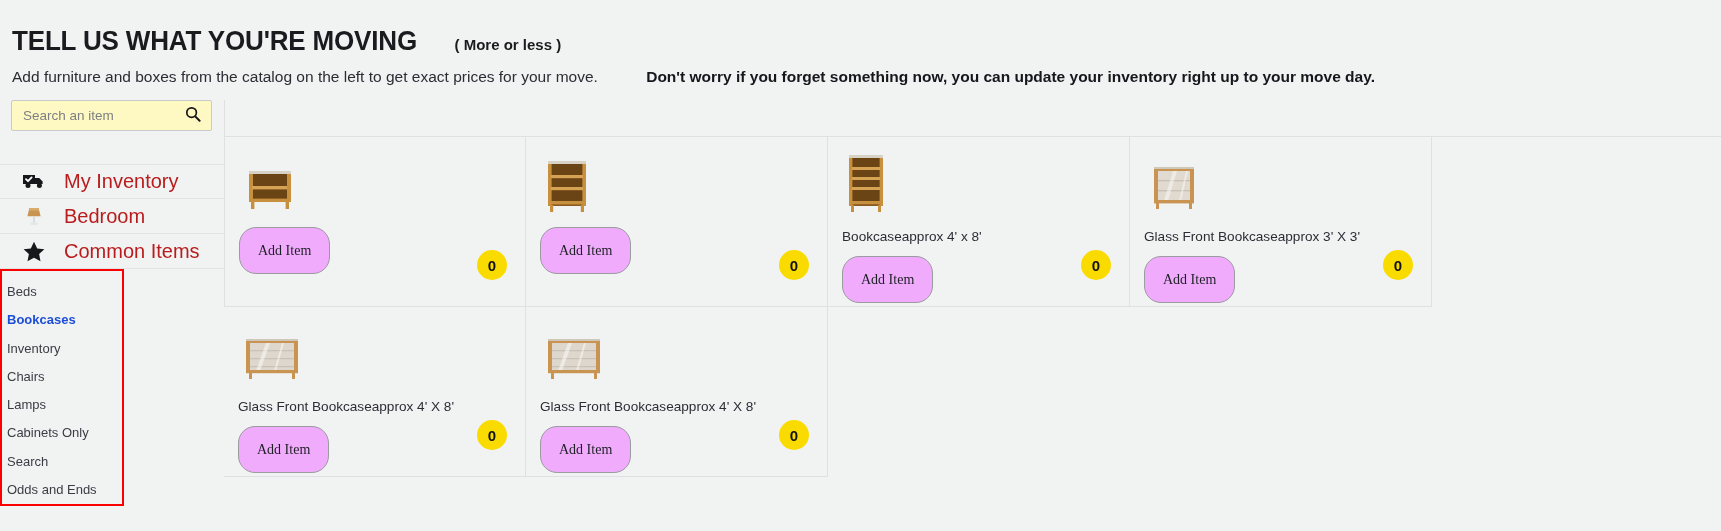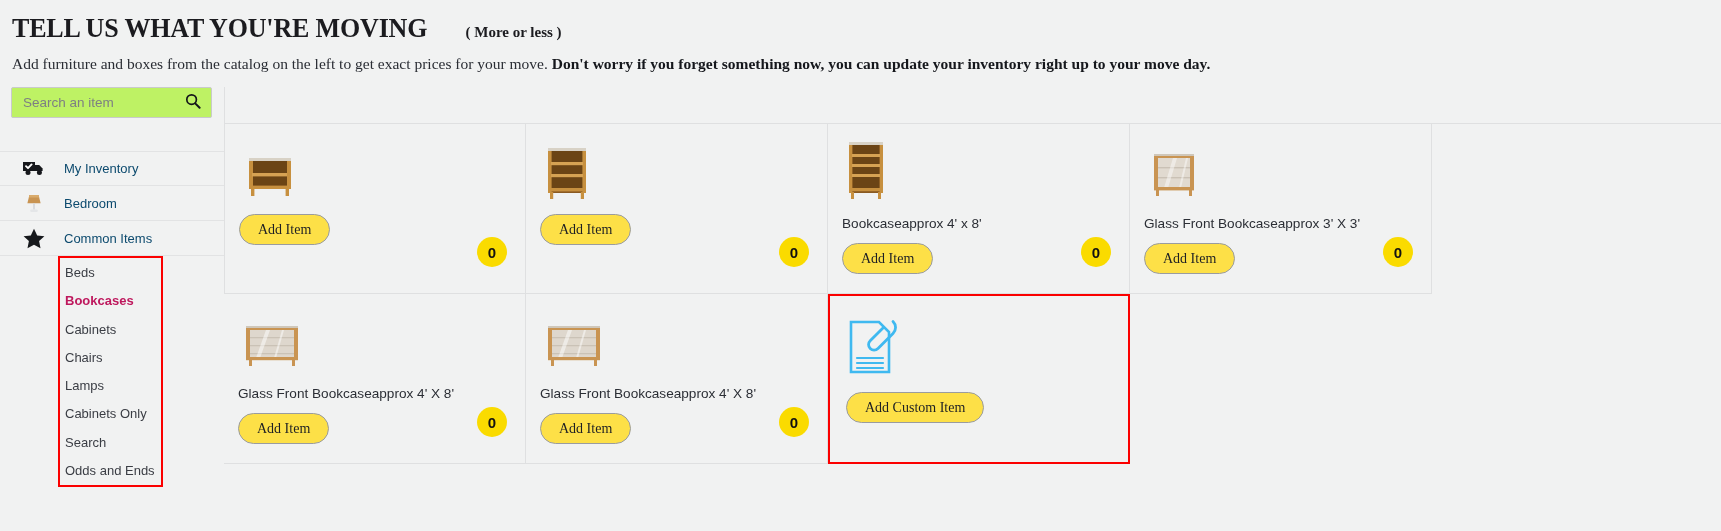--- a/index.html
+++ b/index.html
@@ -6,85 +6,85 @@
   html, body {
     margin: 0; padding: 0;
     width: 1721px; height: 531px;
     background: #f1f2f2;
     font-family: "Liberation Sans", sans-serif;
     overflow: hidden;
   }
   #page { position: relative; width: 1721px; height: 531px; background: #f1f2f2; }
 
   
-  .hdr { padding: 12px 0 0 12px; font-family: Liberation Serif, serif; }
+  .hdr { padding: 25px 0 0 12px; }
   .hdr-line { display: flex; align-items: baseline; }
   .page-title {
     font-size: 28px; font-weight: 700; color: #1b1b1f;
     letter-spacing: -0.2px; transform: scaleX(0.93); transform-origin: left center;
     white-space: nowrap;
   }
   .page-title-sub {
     font-size: 15px; font-weight: 700; color: #1b1b1f;
     margin-left: 7px; white-space: nowrap;
   }
   .subtitle {
     margin-top: 11px; font-size: 15.5px; color: #2a2d34; white-space: nowrap;
   }
-  .subtitle .bold { font-weight: 700; color: #15171c; }
+  .subtitle .bold { font-weight: 700; color: #15171c; margin-left: 44px; }
 
   
   .body-row { display: flex; margin-top: 14px; height: 430px; }
 
   
   .sidebar { width: 224px; flex: 0 0 224px; position: relative; }
   .search-wrap { padding: 0 12px 0 11px; }
   .search-box {
     display: flex; align-items: center; justify-content: space-between;
-    height: 31px; background: #bef264; border: 1px solid #c9cacb; border-radius: 2px;
+    height: 31px; background: #fef9c3; border: 1px solid #c9cacb; border-radius: 2px;
     padding: 0 10px 0 11px;
   }
   .search-box .ph { font-size: 13.5px; color: #7d7f83; }
   .search-box .mag { display: block; }
 
   .nav { margin-top: 33px; }
   .nav-item {
     display: flex; align-items: center; height: 35px;
     border-bottom: 1px solid #e2e3e4; padding-left: 22px; gap: 18px;
   }
   .nav-item:first-child { border-top: 1px solid #e2e3e4; }
-  .nav-label { font-size: 13px; color: #0c4a6e; }
+  .nav-label { font-size: 20px; color: #b91c1c; }
   .nav-icon { width: 24px; height: 22px; display: flex; align-items: center; justify-content: center; }
 
-  .sublist { position: relative; padding: 3px 0 2px 0; margin-left: 58px; width: 105px; }
+  .sublist { position: relative; padding: 9px 0 2px 0; width: 124px; }
   .sublist-box {
     position: absolute; left: 0; top: 0; right: 0; bottom: 0;
     border: 2px solid #fb0000; pointer-events: none;
   }
   .sub-item { font-size: 13px; color: #3a3d44; line-height: 28.3px; padding-left: 7px; white-space: nowrap; }
-  .sub-item.sel { font-weight: 700; color: #be185d; }
+  .sub-item.sel { font-weight: 700; color: #1d4ed8; }
 
   
   .catalog { flex: 1; position: relative; overflow: hidden; }
   .cat-top-rule { height: 37px; border-left: 1px solid #dfe0e1; border-bottom: 1px solid #dfe0e1; }
   .grid { display: flex; flex-wrap: wrap; }
   .card {
     width: 302px; height: 170px; position: relative;
     border-right: 1px solid #dfe0e1; border-bottom: 1px solid #dfe0e1;
     padding: 16px 0 0 14px;
   }
   .card:first-child { border-left: 1px solid #dfe0e1; }
   .card.row2 { border-bottom: 1px solid #dfe0e1; }
   .card-img { height: 62px; display: flex; align-items: flex-end; padding-left: 2px; }
   .card-name {
     margin-top: 14px; font-size: 13.6px; color: #2b2e35; white-space: nowrap;
   }
   .add-btn {
     margin-top: 12px; display: inline-flex; align-items: center; justify-content: center;
-    height: 31px; padding: 0 18px; background: #fde047;
+    height: 47px; padding: 0 18px; background: #f0abfc;
     border: 1px solid #9a9c9f; border-radius: 17px;
     font-size: 14px; color: #1d1f24; font-family: "Liberation Serif", serif;
     cursor: pointer; white-space: nowrap;
   }
   .count-badge {
     position: absolute; right: 18px; bottom: 26px;
     width: 30px; height: 30px; border-radius: 50%; background: #fadb00;
     display: flex; align-items: center; justify-content: center;
     font-size: 15px; font-weight: 700; color: #111;
   }
@@ -157,21 +157,21 @@
               <polygon points="11,0.7 14.2,7.4 21.4,8.2 16.1,13.1 17.5,20.3 11,16.8 4.5,20.3 5.9,13.1 0.6,8.2 7.8,7.4" fill="#16181c"></polygon>
             </svg>
           </span>
           <span class="nav-label">Common Items</span>
         </div>
 
         <div class="sublist">
           <div class="sublist-box"></div>
           <div class="sub-item">Beds</div>
           <div class="sub-item sel">Bookcases</div>
-          <div class="sub-item">Cabinets</div>
+          <div class="sub-item">Inventory</div>
           <div class="sub-item">Chairs</div>
           <div class="sub-item">Lamps</div>
           <div class="sub-item">Cabinets Only</div>
           <div class="sub-item">Search</div>
           <div class="sub-item">Odds and Ends</div>
         </div>
 
       </div>
     </div>
 
@@ -312,32 +312,18 @@
               <rect x="6" y="37" width="52" height="3.2" fill="#c99452"></rect>
               <rect x="9" y="40" width="3" height="6" fill="#c99452"></rect>
               <rect x="52" y="40" width="3" height="6" fill="#c99452"></rect>
             </svg>
           </div>
           <div class="card-name">Glass Front Bookcaseapprox 4' X 8'</div>
           <div class="add-btn">Add Item</div>
           <div class="count-badge">0</div>
         </div>
 
-        <div class="card custom">
-          <div class="custom-icon">
-            <svg width="56" height="58" viewBox="0 0 56 58">
-              <path d="M5 4h28l10 10v40H5z" fill="none" stroke="#3fb9f0" stroke-width="2.6"></path>
-              <g stroke="#3fb9f0" stroke-width="2.2" stroke-linecap="round">
-                <line x1="11" y1="40" x2="37" y2="40"></line>
-                <line x1="11" y1="45" x2="37" y2="45"></line>
-                <line x1="11" y1="50" x2="37" y2="50"></line>
-              </g>
-              <path d="M47 3.5c3.4 3.4 3.4 8.6 0 12L32 30.5c-2.2 2.2-5.6 2.2-7.8 0-2.2-2.2-2.2-5.6 0-7.8L37 9.9" fill="none" stroke="#3fb9f0" stroke-width="2.8" stroke-linecap="round"></path>
-            </svg>
-          </div>
-          <div class="add-btn">Add Custom Item</div>
-        </div>
 
       </div>
     </div>
 
   </div>
 </div>
 
 </body></html>

